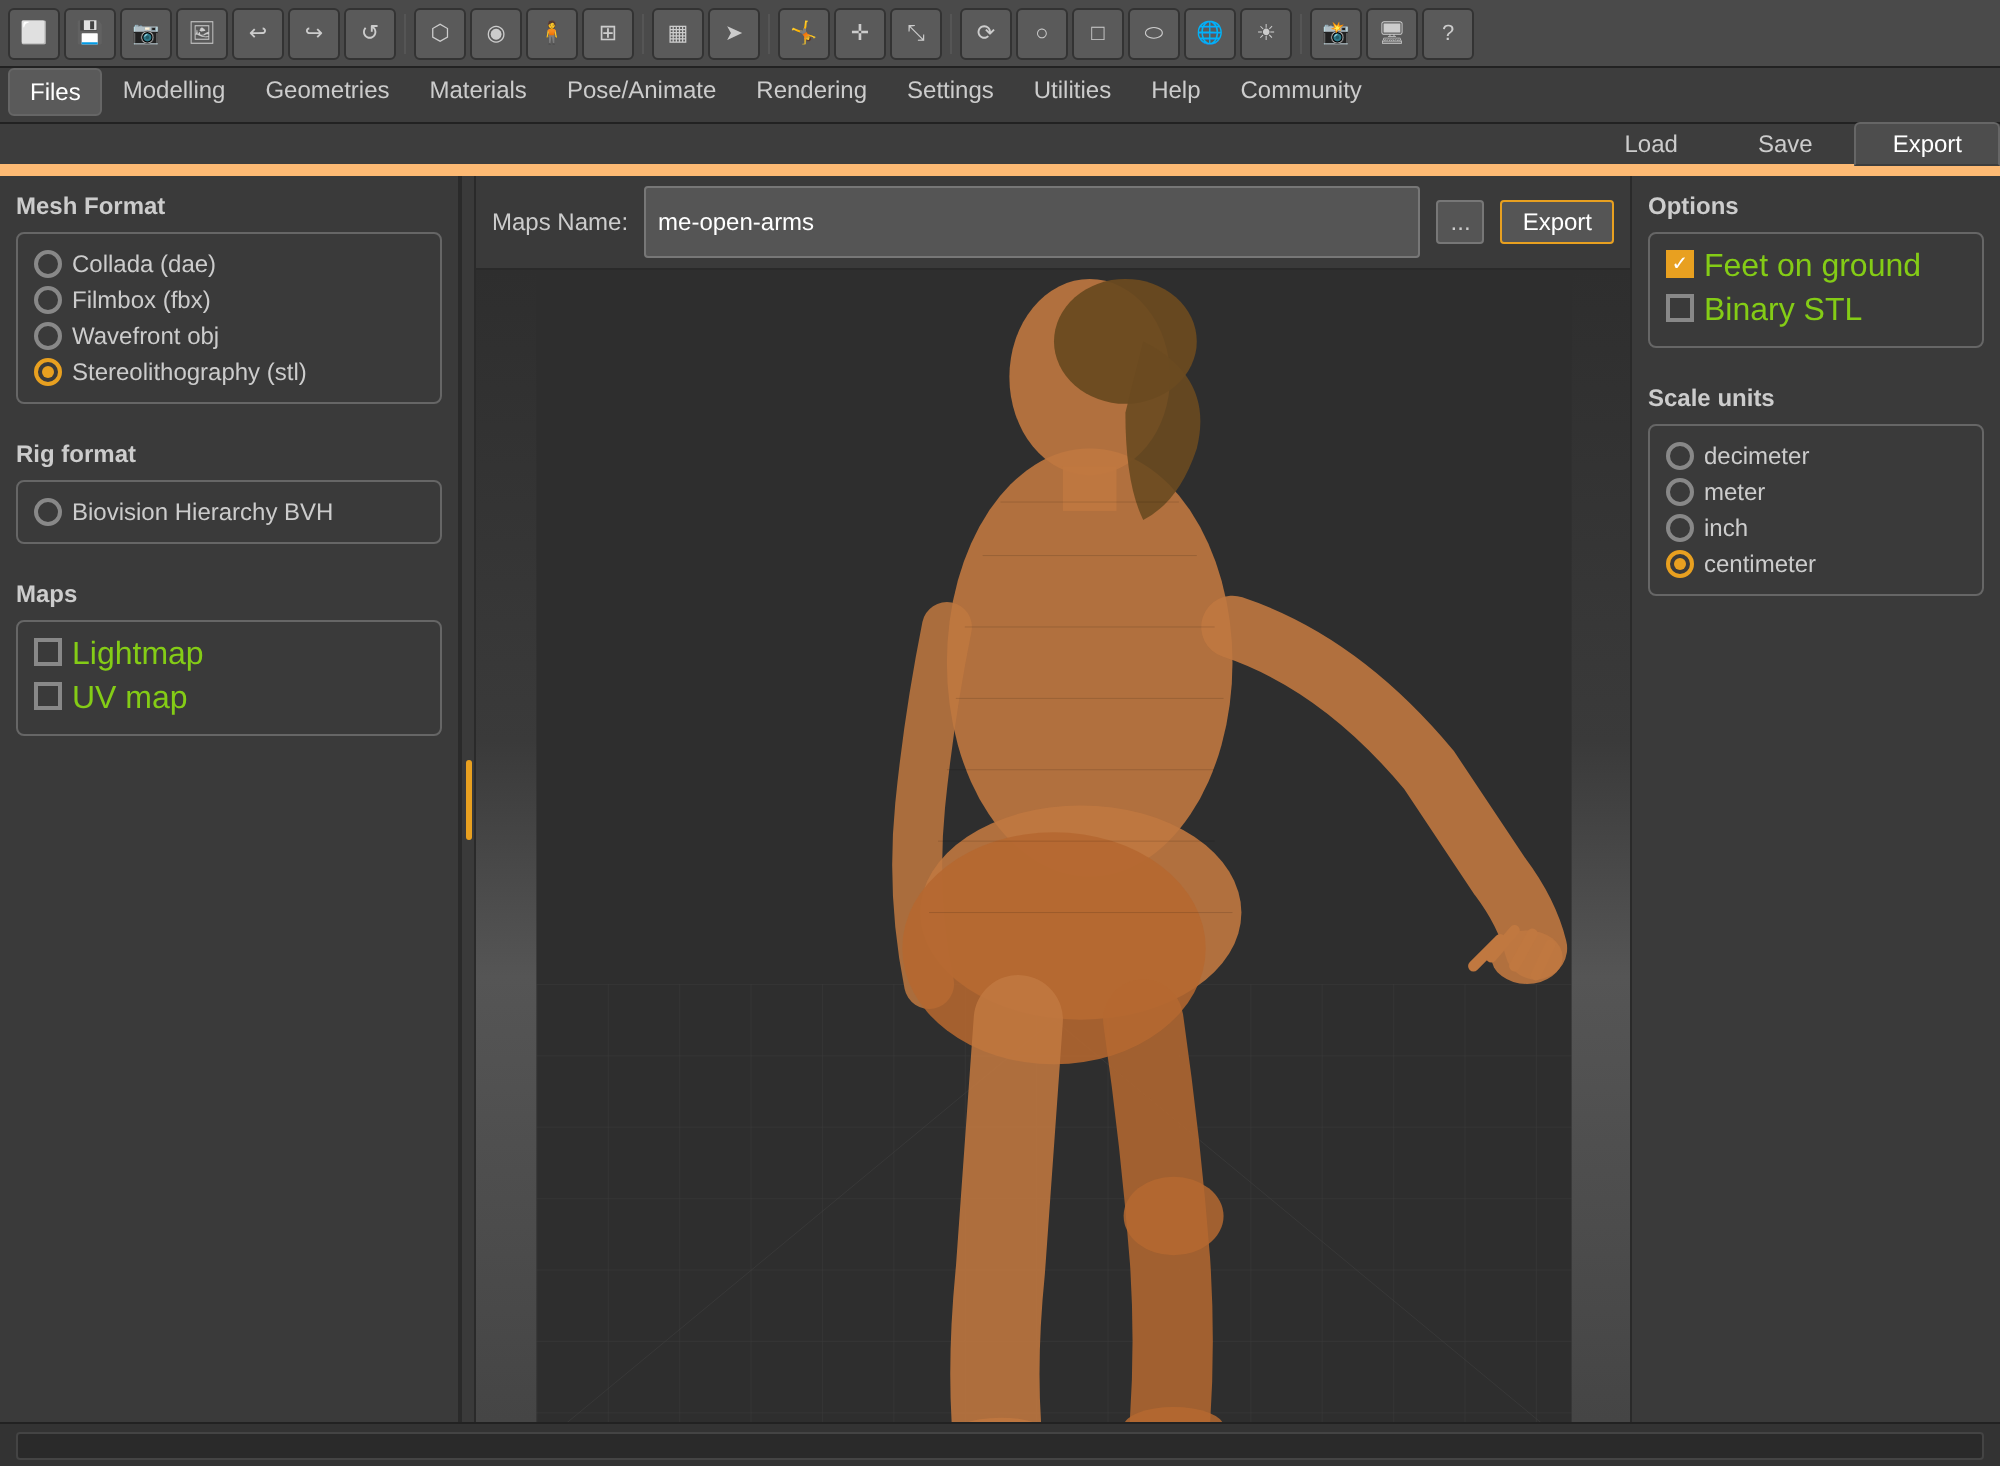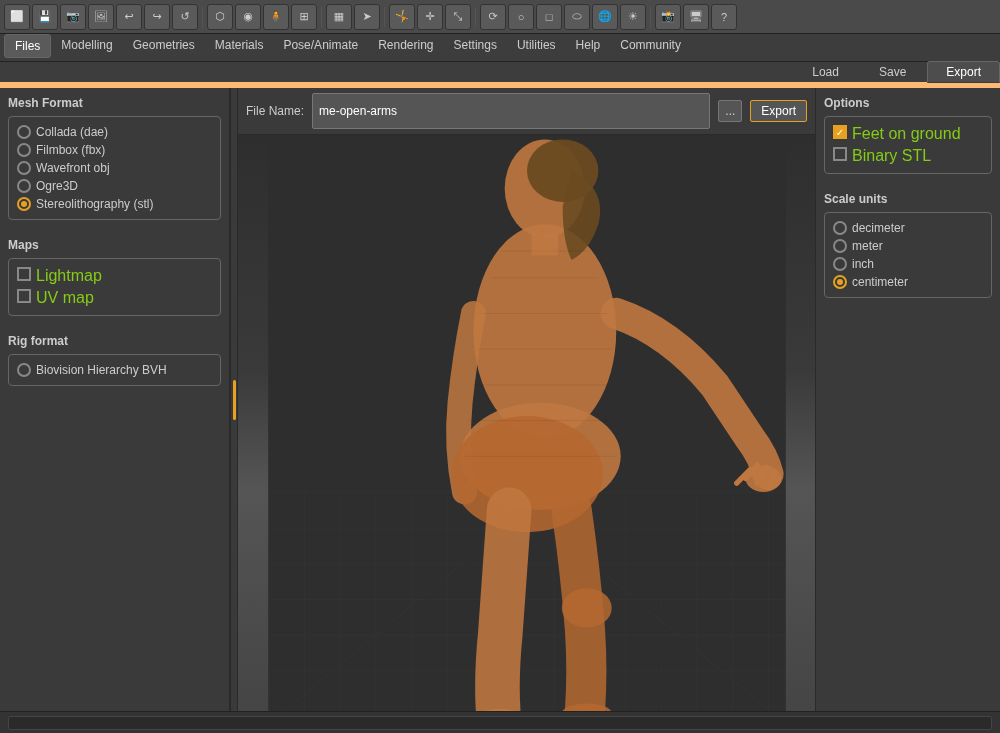--- a/index.html
+++ b/index.html
@@ -394,60 +394,56 @@
           </div>
           <div class="radio-item">
             <div class="radio-circle"></div>
             <span>Filmbox (fbx)</span>
           </div>
           <div class="radio-item">
             <div class="radio-circle"></div>
             <span>Wavefront obj</span>
           </div>
           <div class="radio-item">
-            <div class="radio-circle"></div>
-            <span>Ogre3D</span>
-          </div>
-          <div class="radio-item">
             <div class="radio-circle checked"></div>
             <span>Stereolithography (stl)</span>
+          </div>
+        </div>
+      </div>
+      <div class="panel-section">
+        <div class="section-title">Rig format</div>
+        <div class="section-box">
+          <div class="radio-item">
+            <div class="radio-circle"></div>
+            <span>Biovision Hierarchy BVH</span>
           </div>
         </div>
       </div>
       <div class="panel-section">
         <div class="section-title">Maps</div>
         <div class="section-box">
           <div class="checkbox-item">
             <div class="checkbox-box"></div>
             <span>Lightmap</span>
           </div>
           <div class="checkbox-item">
             <div class="checkbox-box"></div>
             <span>UV map</span>
           </div>
         </div>
       </div>
-      <div class="panel-section">
-        <div class="section-title">Rig format</div>
-        <div class="section-box">
-          <div class="radio-item">
-            <div class="radio-circle"></div>
-            <span>Biovision Hierarchy BVH</span>
-          </div>
-        </div>
-      </div>
     </div>
 
   <div class="vertical-divider">
     <div class="divider-handle"></div>
   </div>
 
   <div id="viewport">
     <div id="viewport-header">
-      <span class="filename-label">File Name:</span>
+      <span class="filename-label">Maps Name:</span>
       <input class="filename-input" type="text" value="me-open-arms" style="">
       <button class="browse-btn">...</button>
       <button class="export-btn">Export</button>
     </div>
     <div id="viewport-canvas">
       <div class="figure-placeholder">
         <svg class="figure-svg" viewBox="0 0 580 660" xmlns="http://www.w3.org/2000/svg">
 
           <defs>
             <pattern id="grid" width="40" height="40" patternUnits="userSpaceOnUse">

